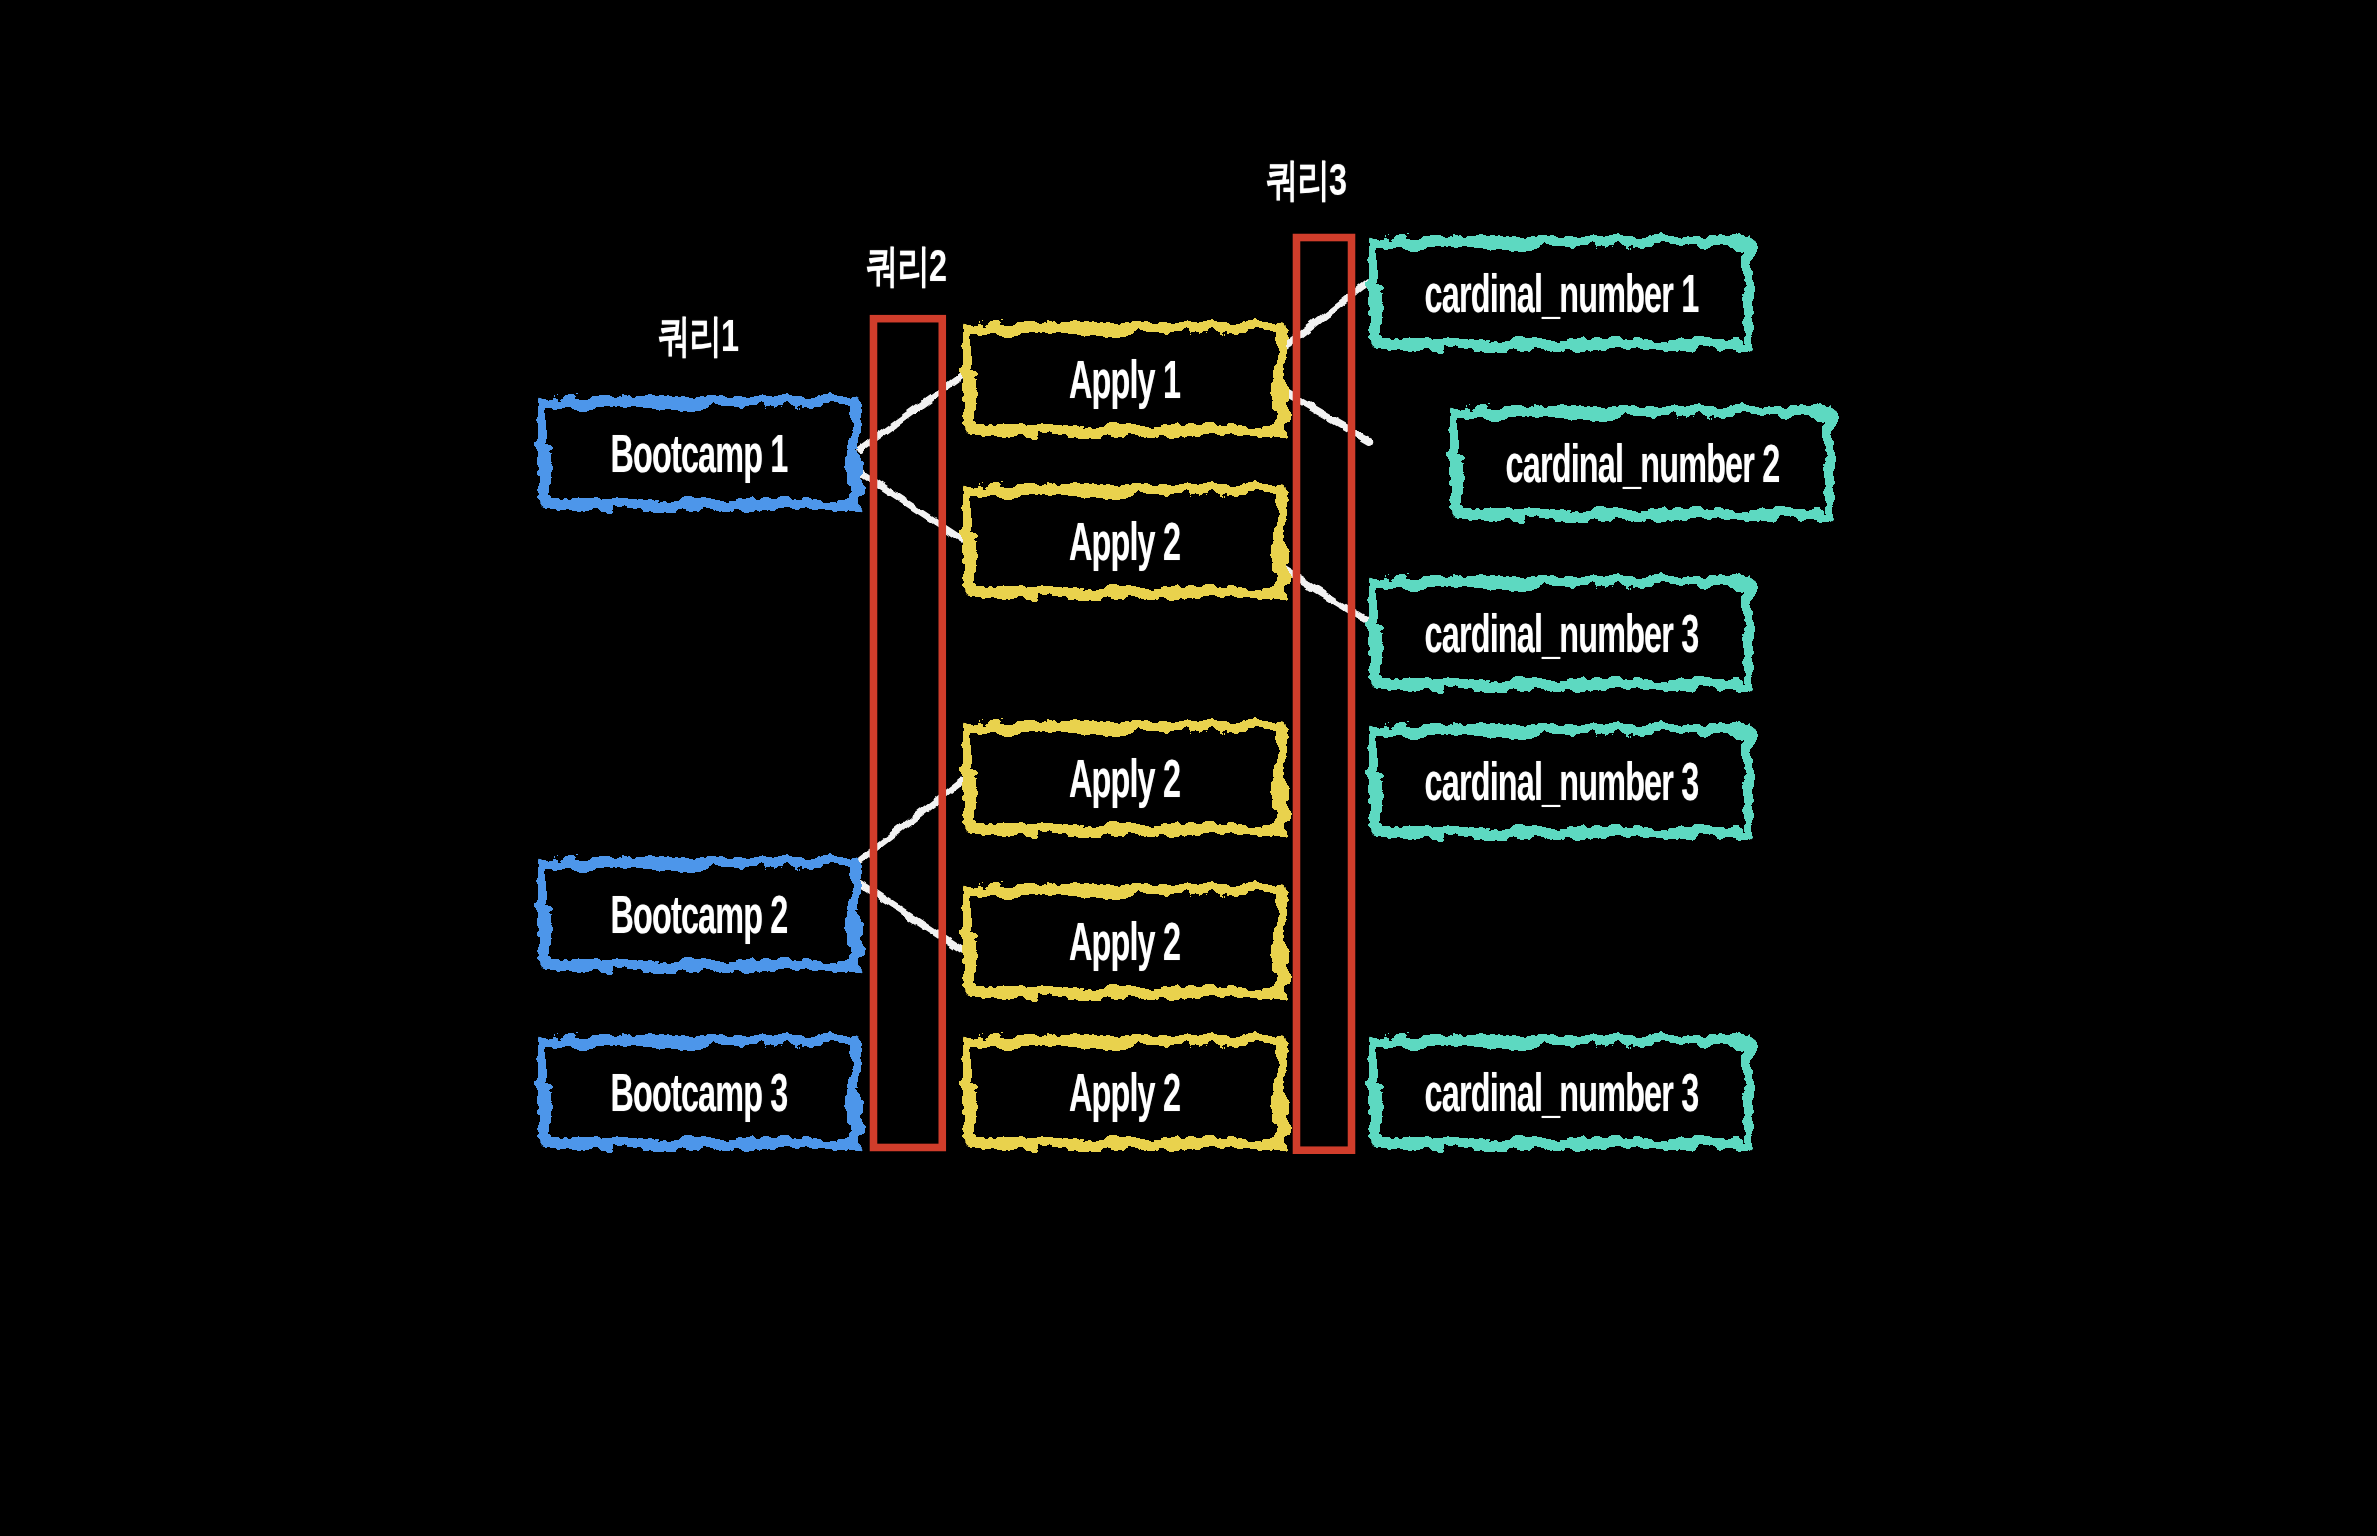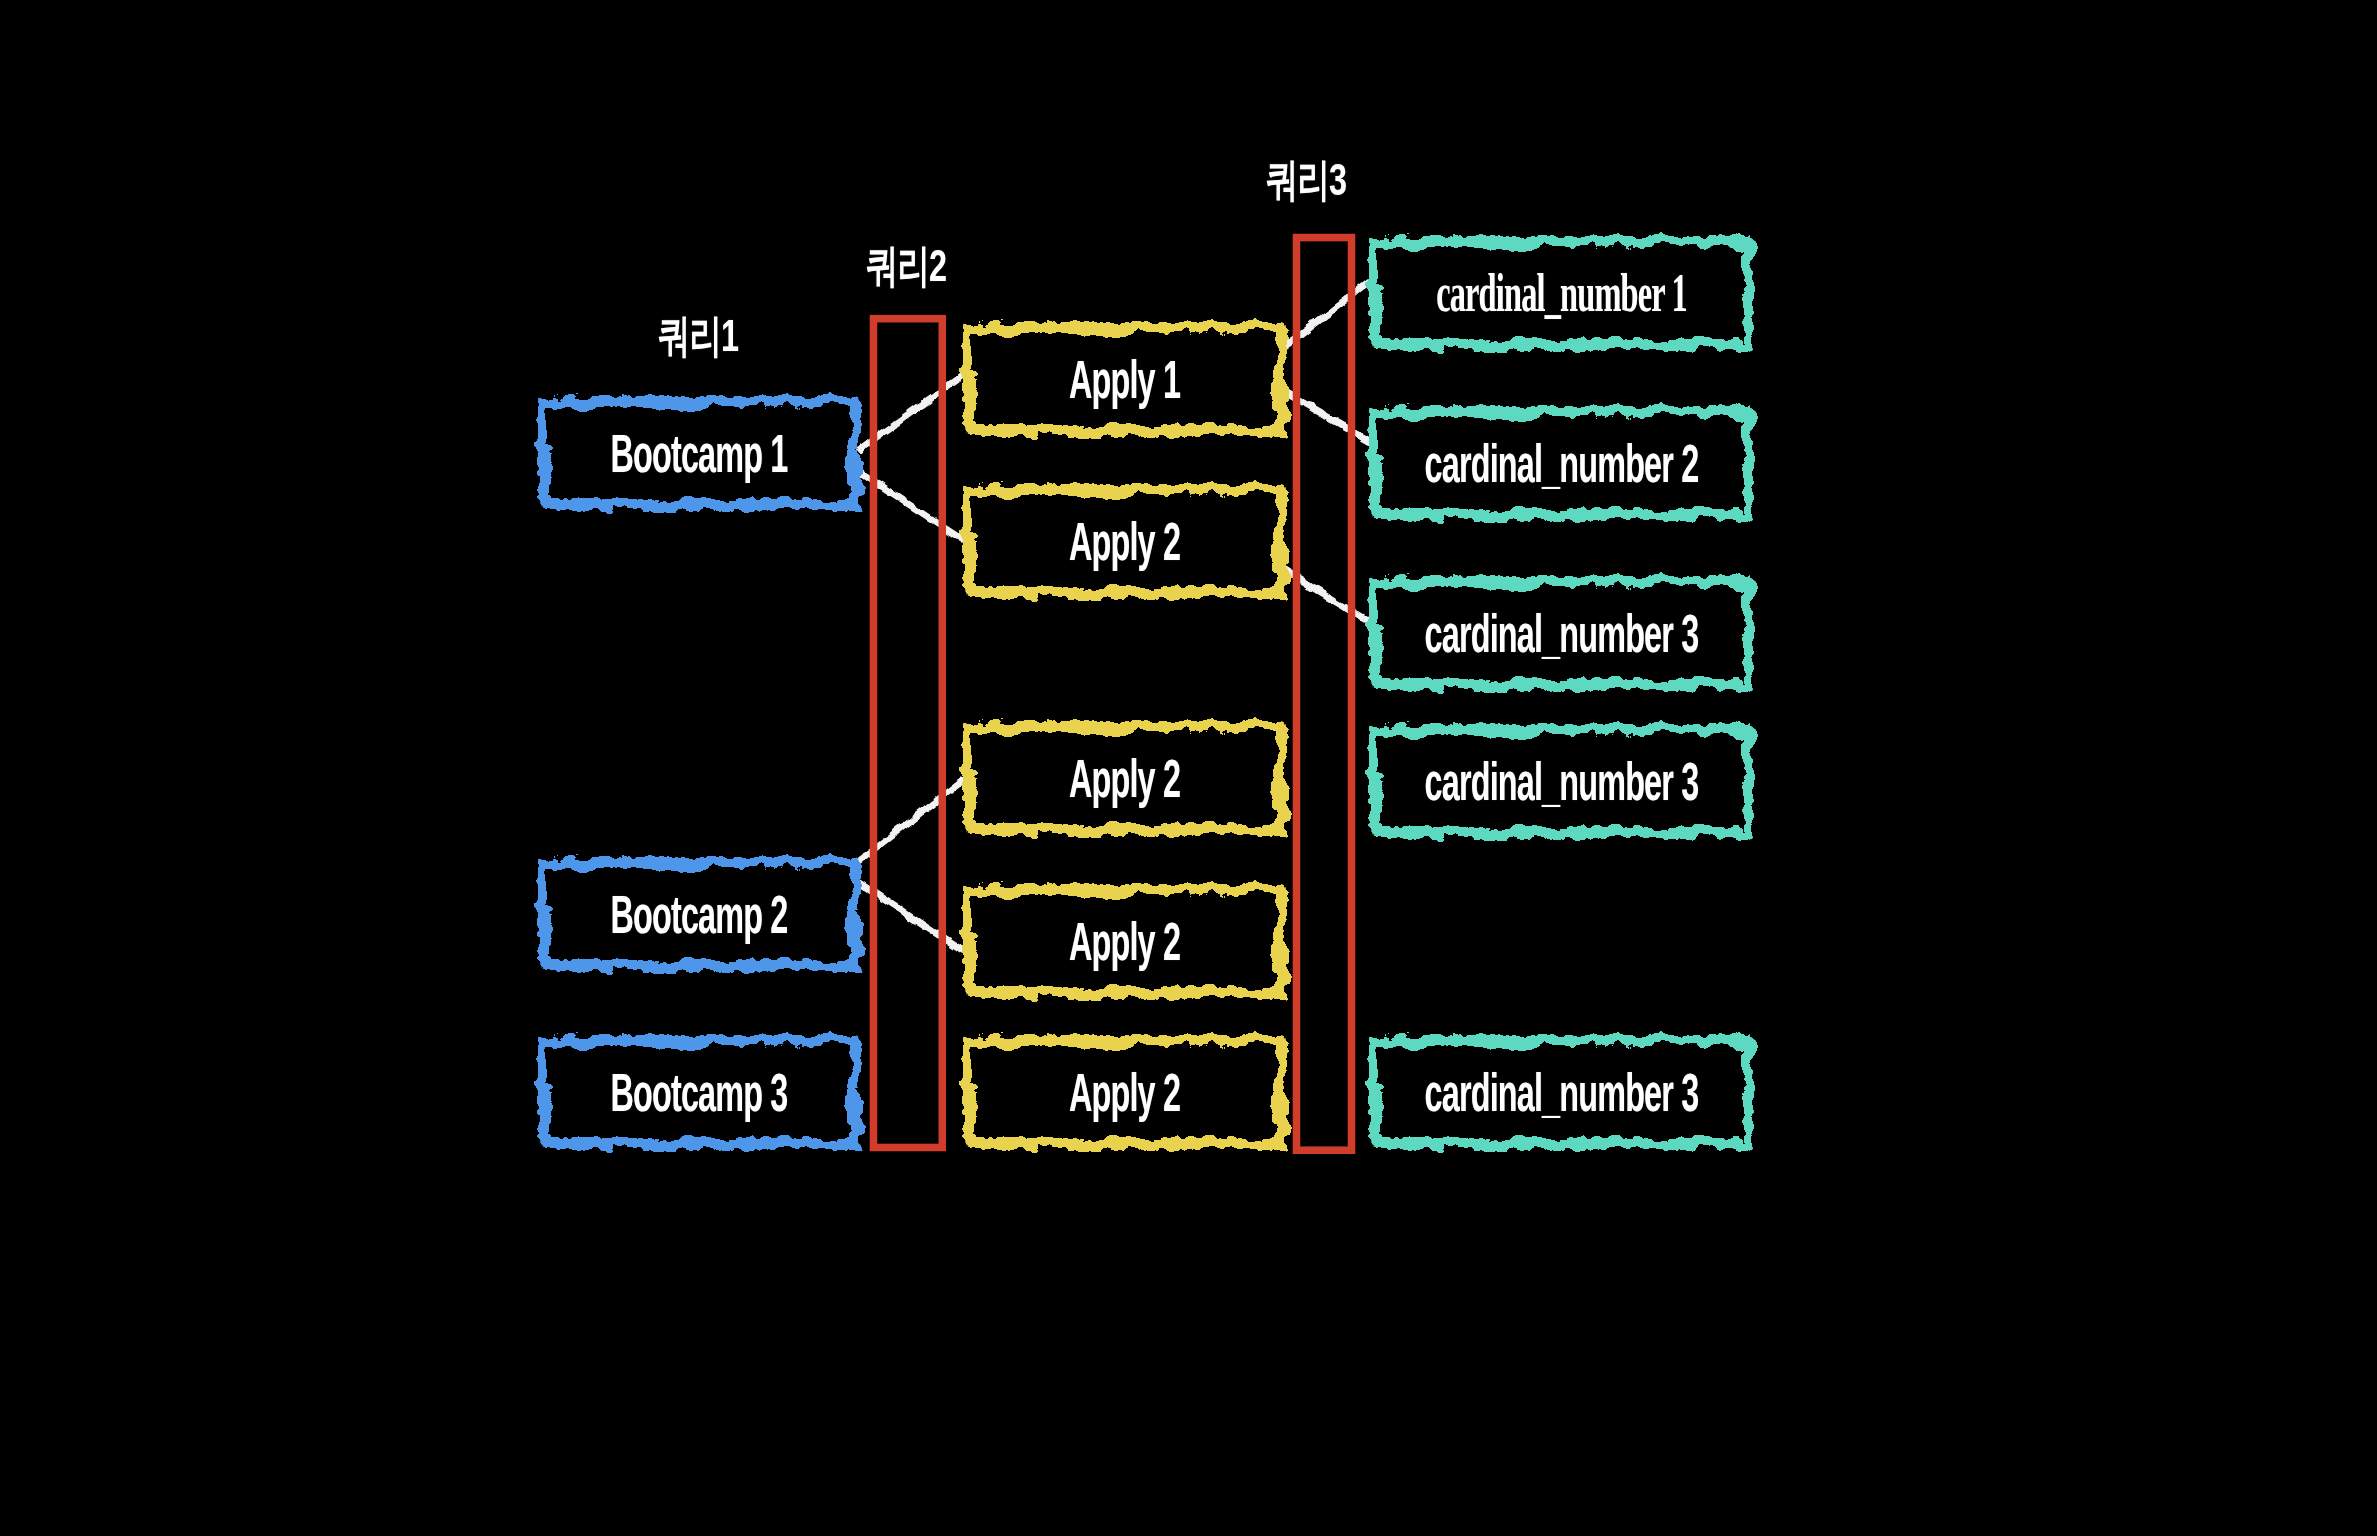--- a/index.html
+++ b/index.html
@@ -126,25 +126,25 @@
         <div class="node-label">Apply 2</div>
       </div>
       <div class="node" style="left: 963px; top: 884px; width: 323px; height: 114px;">
         <div class="frame" style="border-color: rgb(233, 210, 77);"></div>
         <div class="node-label">Apply 2</div>
       </div>
       <div class="node" style="left: 963px; top: 1035px; width: 323px; height: 114px;">
         <div class="frame" style="border-color: rgb(233, 210, 77);"></div>
         <div class="node-label">Apply 2</div>
       </div>
-      <div class="node" style="left: 1369px; top: 236px; width: 385px; height: 114px; font-family: Liberation Serif, serif;">
+      <div class="node" style="left: 1369px; top: 236px; width: 385px; height: 114px;">
         <div class="frame" style="border-color: rgb(93, 217, 193);"></div>
         <div class="node-label">cardinal_number 1</div>
       </div>
-      <div class="node" style="left: 1369px; top: 406px; width: 385px; height: 114px;">
+      <div class="node" style="left: 1450px; top: 406px; width: 385px; height: 114px;">
         <div class="frame" style="border-color: rgb(93, 217, 193);"></div>
         <div class="node-label">cardinal_number 2</div>
       </div>
       <div class="node" style="left: 1369px; top: 576px; width: 385px; height: 114px;">
         <div class="frame" style="border-color: rgb(93, 217, 193);"></div>
         <div class="node-label">cardinal_number 3</div>
       </div>
       <div class="node" style="left: 1369px; top: 724px; width: 385px; height: 114px;">
         <div class="frame" style="border-color: rgb(93, 217, 193);"></div>
         <div class="node-label">cardinal_number 3</div>

